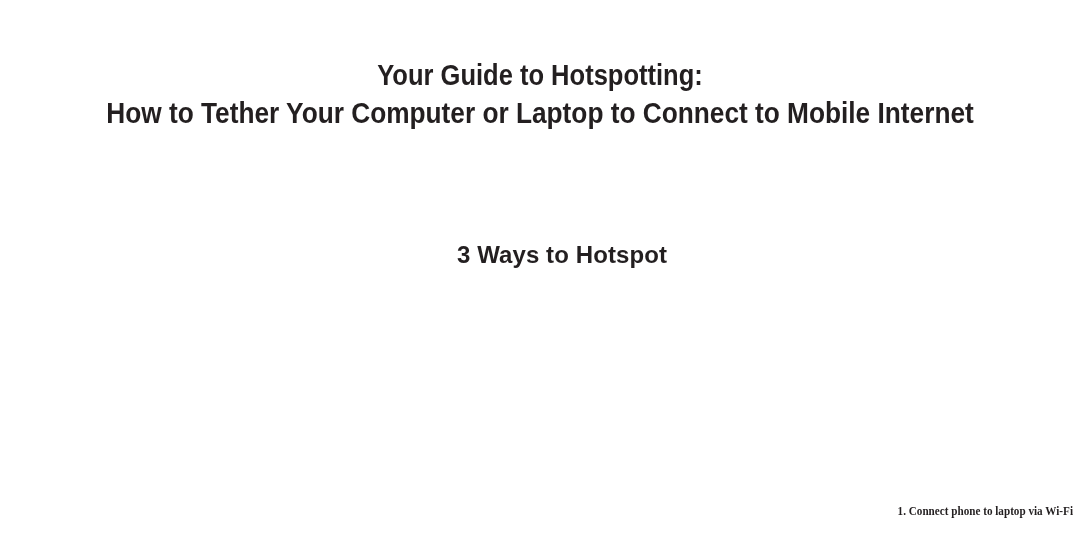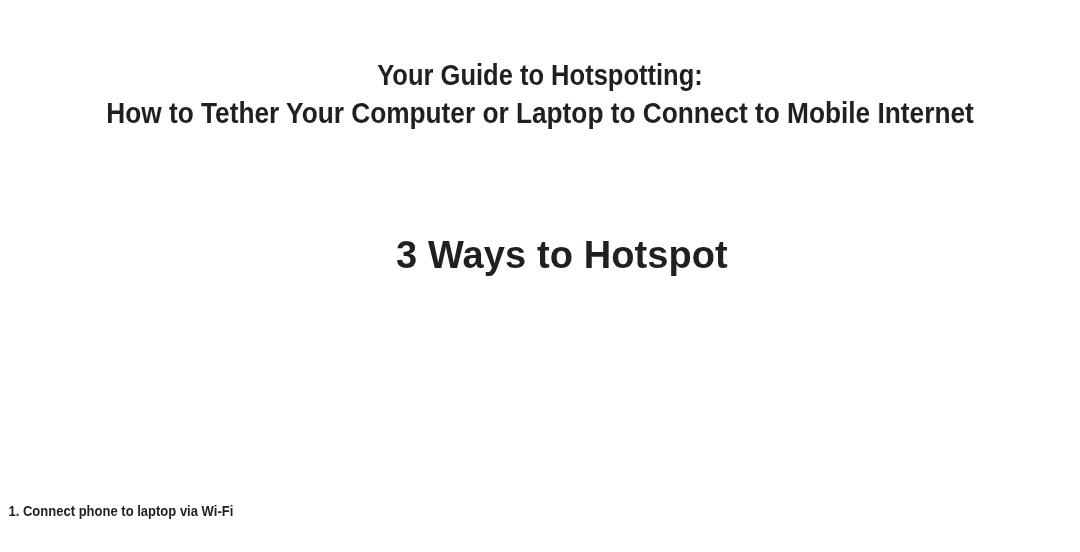--- a/index.html
+++ b/index.html
@@ -52,21 +52,21 @@
   
   .subtitle {
     position: absolute;
     left: 0;
     top: 224px;
     width: 1080px;
     text-align: center;
     color: #231f20;
     font-family: "Liberation Sans", sans-serif;
     font-weight: 700;
-    font-size: 38px;
+    font-size: 24px;
     line-height: 38px;
     letter-spacing: 0.1px;
     white-space: nowrap;
     padding-left: 44px;
     box-sizing: border-box;
   }
 
   
   .illustration-band {
     position: absolute;
@@ -87,25 +87,25 @@
   .caption-row {
     position: absolute;
     left: 0;
     top: 487px;
     width: 1080px;
     display: flex;
   }
 
   .caption-cell {
     flex: 1 1 33.3333%;
-    text-align: left;
+    text-align: right;
     color: #231f20;
-    font-family: Liberation Sans, sans-serif;
+    font-family: Liberation Serif, serif;
     font-weight: 700;
-    font-size: 14px;
+    font-size: 12px;
     line-height: 24px;
     white-space: nowrap;
   }
 
   .caption-cell span {
     display: inline-block;
     transform: scaleX(0.93);
     transform-origin: center center;
   }
 </style>

